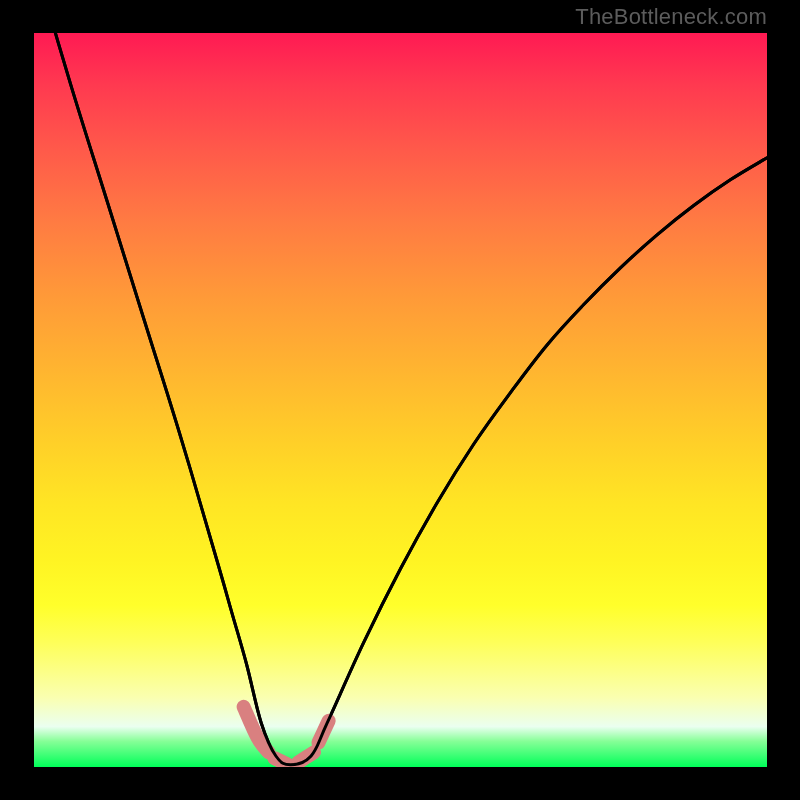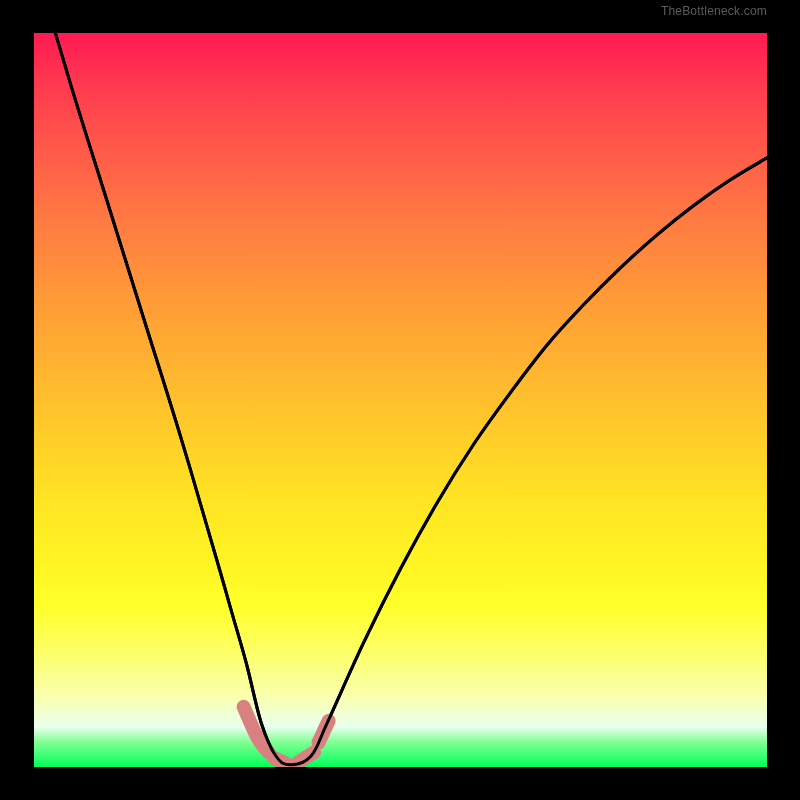--- a/index.html
+++ b/index.html
@@ -35,21 +35,21 @@
       #feff59 83%,
       #faffb0 90.5%,
       #eafff0 94.5%,
       #86ff97 96.5%,
       #00ff59 100%
     );
   }
   .watermark {
     position: absolute;
     color: #5c5c5c;
-    font-size: 12px;
+    font-size: 22px;
     font-weight: 500;
     letter-spacing: 0.2px;
     top: 4px;
   }
   svg.curves {
     position: absolute;
     top: 0;
     left: 0;
   }
 </style>

